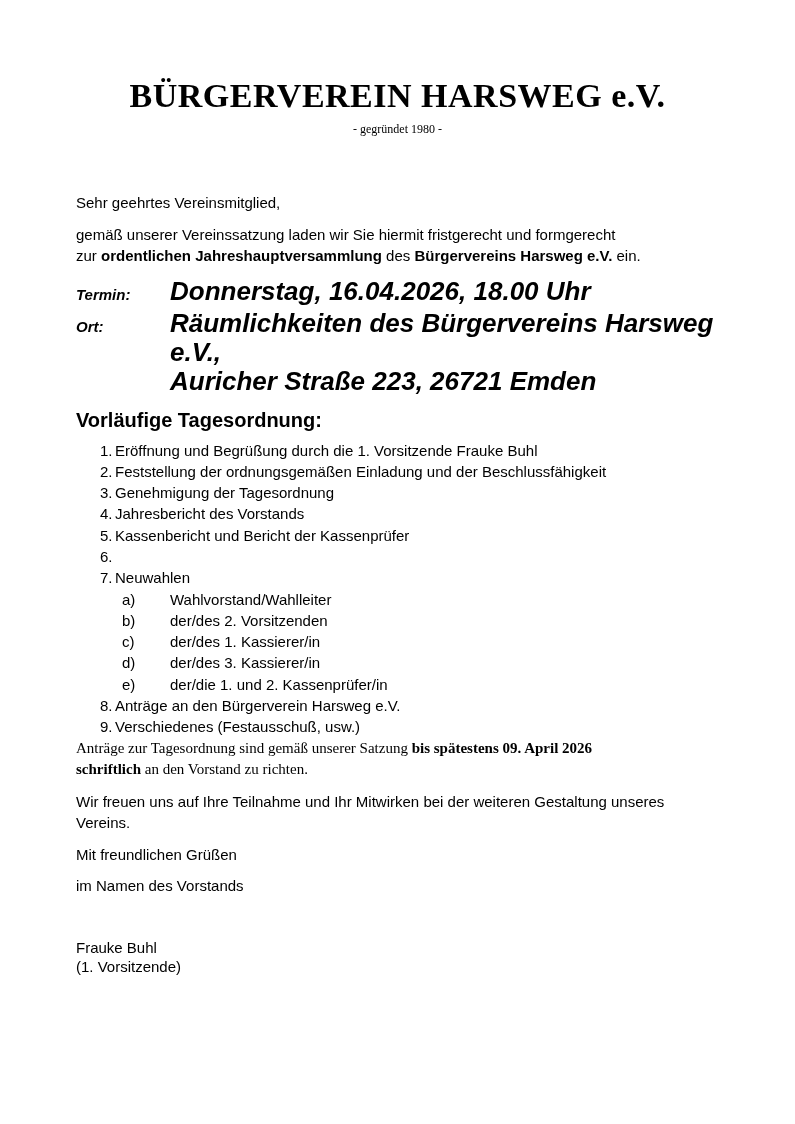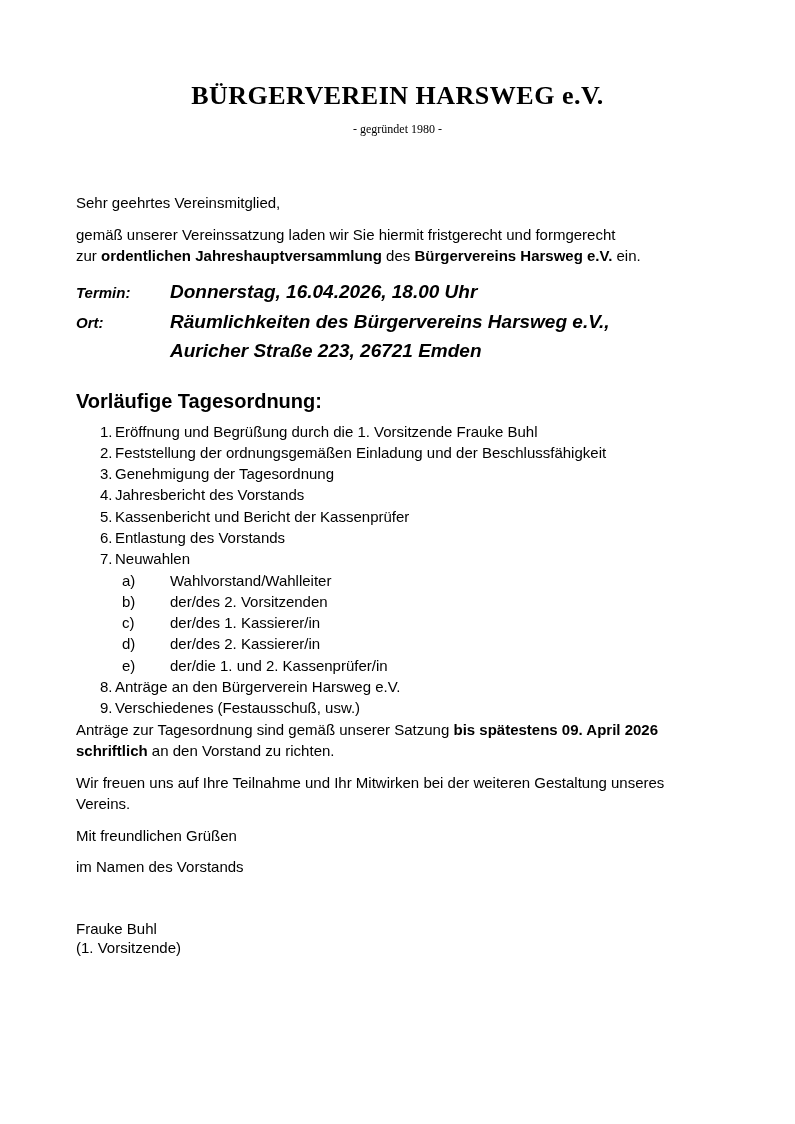--- a/index.html
+++ b/index.html
@@ -6,58 +6,58 @@
   html, body { background: #ffffff; }
   body {
     width: 795px; height: 1124px; overflow: hidden;
     font-family: "Liberation Sans", sans-serif;
     color: #000000;
   }
   .doc { padding: 0 76px; }
 
   .doc-title {
     font-family: "Liberation Serif", serif;
-    font-weight: bold; font-size: 26px; line-height: 36px;
+    font-weight: bold; font-size: 34px; line-height: 36px;
     text-align: center; margin-top: 78px;
     letter-spacing: 0.5px;
   }
   .doc-subtitle {
     font-family: "Liberation Serif", serif;
     font-size: 12px; line-height: 21px;
     text-align: center; margin-top: 5px;
   }
 
   .body-p { font-size: 15px; line-height: 21.5px; margin-bottom: 10px; }
   .intro { margin-top: 52px; }
   b, .bold { font-weight: bold; margin-top: 20px; }
 
   .meta { margin-top: 0; font-style: italic; }
   .meta-row { display: flex; align-items: baseline; }
   .meta-label {
     flex: 0 0 94px;
     font-size: 15px; font-weight: bold; line-height: 29px;
   }
-  .meta-value { font-size: 19px; font-weight: bold; line-height: 29px; }
+  .meta-value { font-size: 26px; font-weight: bold; line-height: 29px; }
 
   .agenda-heading {
     font-size: 20px; font-weight: bold; line-height: 24px;
-    margin-top: 24px;
+    margin-top: 12px;
   }
   .agenda { margin-top: 8px; }
   .agenda-row { display: flex; font-size: 15px; line-height: 21.3px; }
   .agenda-row.main { padding-left: 24px; }
   .agenda-row.sub  { padding-left: 46px; }
   .marker-main { flex: 0 0 15px; }
   .marker-sub  { flex: 0 0 48px; }
 
   .hinweis-heading {
     font-size: 15px; font-weight: bold; line-height: 21.5px;
     margin-top: 8px;
   }
-  .hinweis-body { font-size: 15px; line-height: 21.5px; margin-bottom: 10px; }
+  .hinweis-body { font-size: 15px; line-height: 21.5px; margin-bottom: 10px; font-family: Liberation Serif, serif; }
   .closing-p1 { margin-top: 10px; }
 
   .signature { margin-top: 41px; font-size: 15px; line-height: 19px; }
 </style>
 </head>
 <body>
 
 <div class="doc">
 
   <div class="doc-title">BÜRGERVEREIN HARSWEG e.V.</div>
@@ -100,41 +100,40 @@
     <div class="agenda-row main">
       <span class="marker-main">4.</span>
       <span>Jahresbericht des Vorstands</span>
     </div>
     <div class="agenda-row main">
       <span class="marker-main">5.</span>
       <span>Kassenbericht und Bericht der Kassenprüfer</span>
     </div>
     <div class="agenda-row main">
       <span class="marker-main">6.</span>
-      <span>Entlastung des Vorstands</span>
     </div>
     <div class="agenda-row main">
       <span class="marker-main">7.</span>
       <span>Neuwahlen</span>
     </div>
     <div class="agenda-row sub">
       <span class="marker-sub">a)</span>
       <span>Wahlvorstand/Wahlleiter</span>
     </div>
     <div class="agenda-row sub">
       <span class="marker-sub">b)</span>
       <span>der/des 2. Vorsitzenden</span>
     </div>
     <div class="agenda-row sub">
       <span class="marker-sub">c)</span>
       <span>der/des 1. Kassierer/in</span>
     </div>
     <div class="agenda-row sub">
       <span class="marker-sub">d)</span>
-      <span>der/des 2. Kassierer/in</span>
+      <span>der/des 3. Kassierer/in</span>
     </div>
     <div class="agenda-row sub">
       <span class="marker-sub">e)</span>
       <span>der/die 1. und 2. Kassenprüfer/in</span>
     </div>
     <div class="agenda-row main">
       <span class="marker-main">8.</span>
       <span>Anträge an den Bürgerverein Harsweg e.V.</span>
     </div>
     <div class="agenda-row main">

